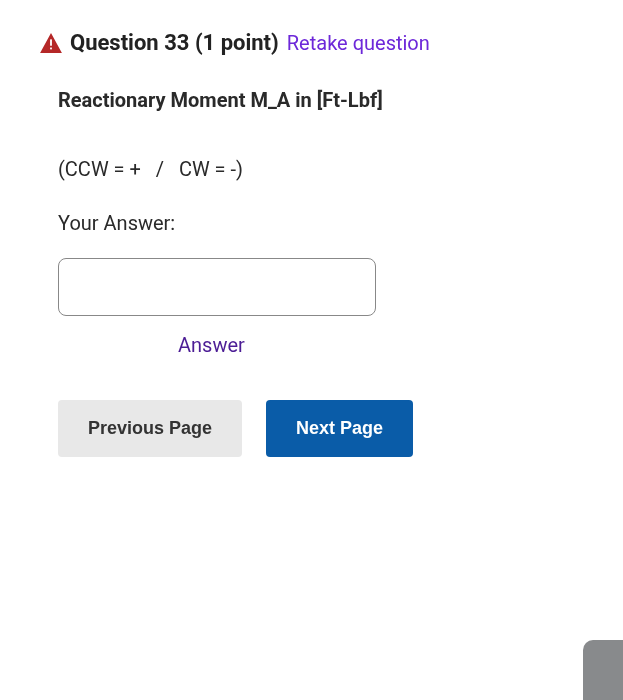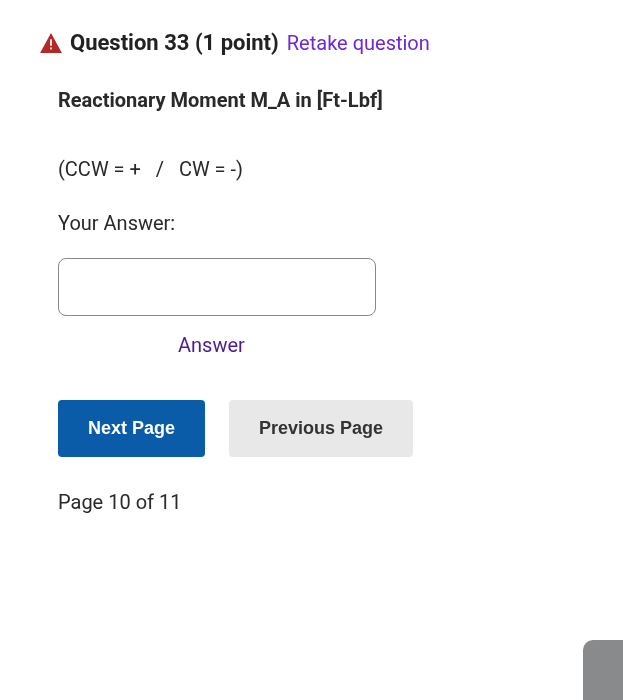--- a/index.html
+++ b/index.html
@@ -133,20 +133,19 @@
 </div>
 
 <div class="content">
   <div class="reaction-label">Reactionary Moment M_A in [Ft-Lbf]</div>
   <div class="sign-convention">(CCW = +&nbsp;&nbsp;&nbsp;/&nbsp;&nbsp;&nbsp;CW = -)</div>
   <div class="your-answer-label">Your Answer:</div>
   <input type="text" class="answer-input" value="" style="">
   <div class="answer-label">Answer</div>
 
   <div class="nav-buttons">
+    <button class="btn btn-prev">Previous Page</button>
     <button class="btn btn-next">Next Page</button>
-    <button class="btn btn-prev">Previous Page</button>
   </div>
 
-  <div class="page-counter">Page 10 of 11</div>
 </div>
 
 <div class="corner-box"></div>
 
 </body></html>

